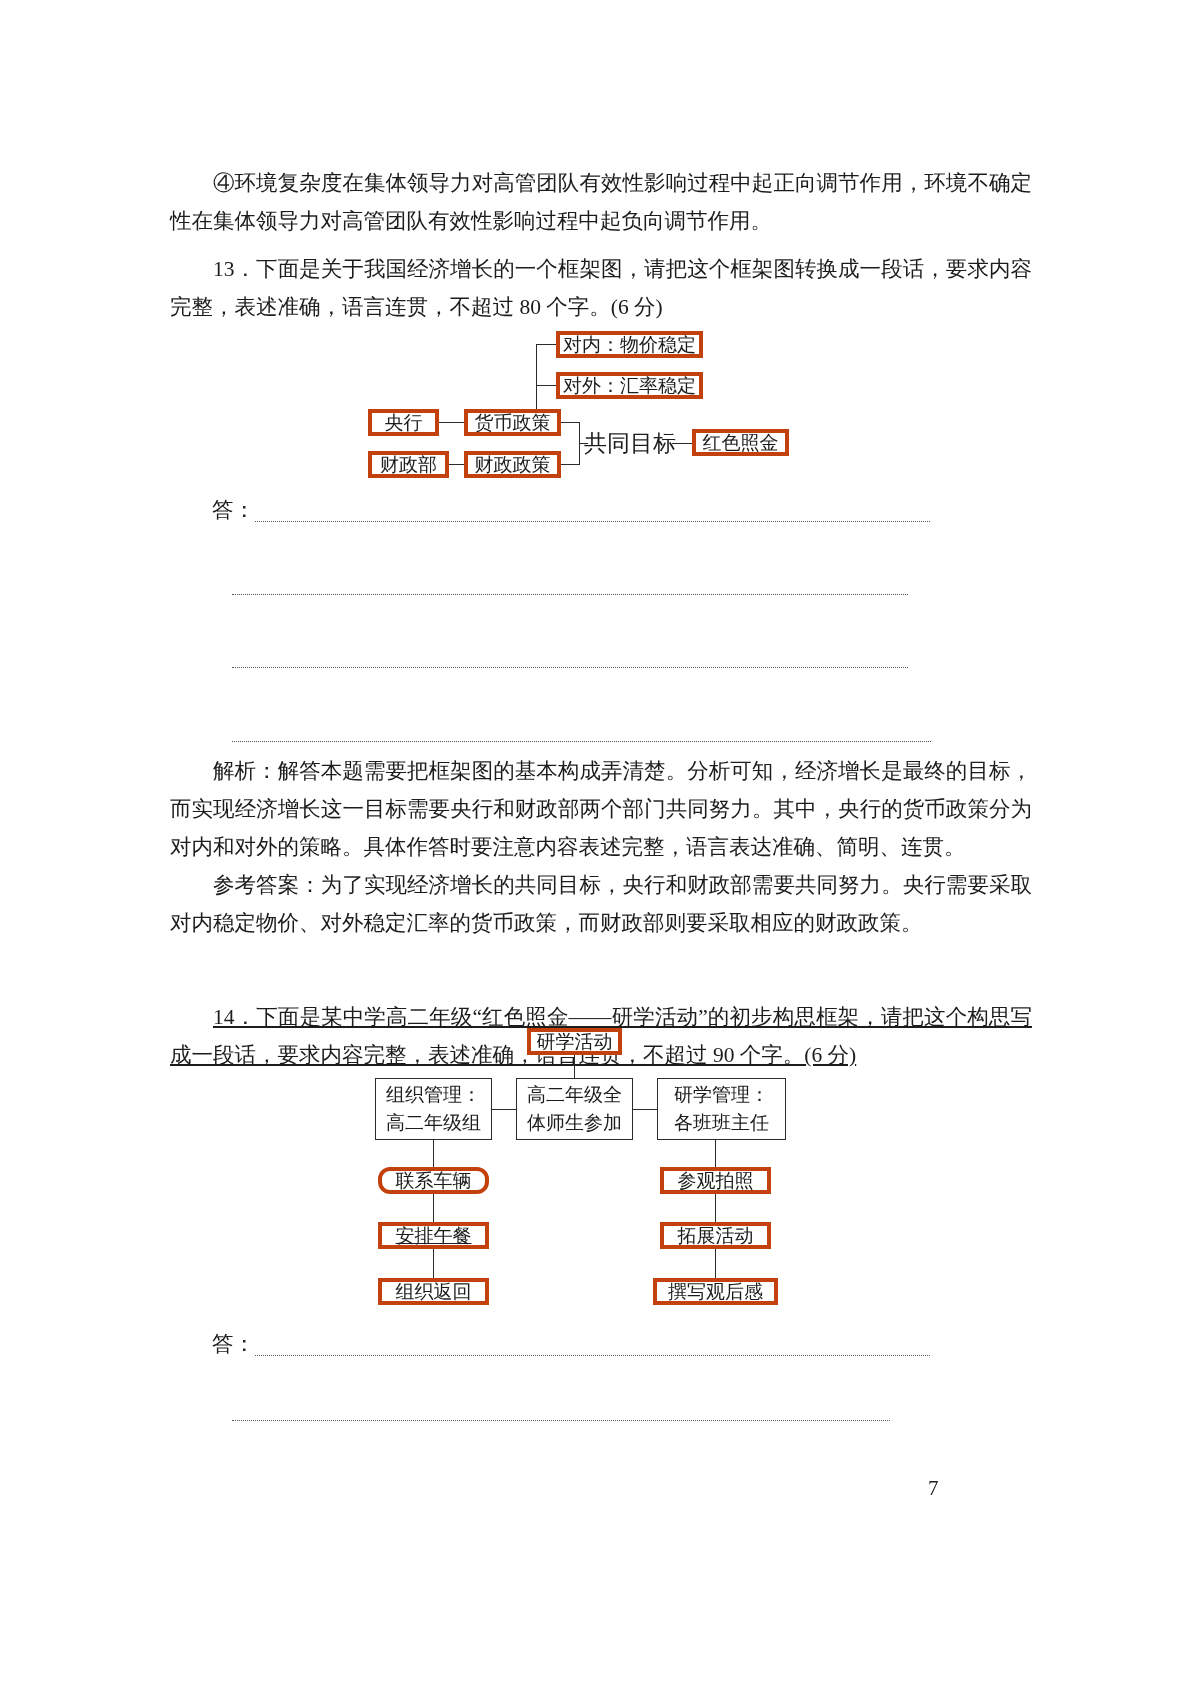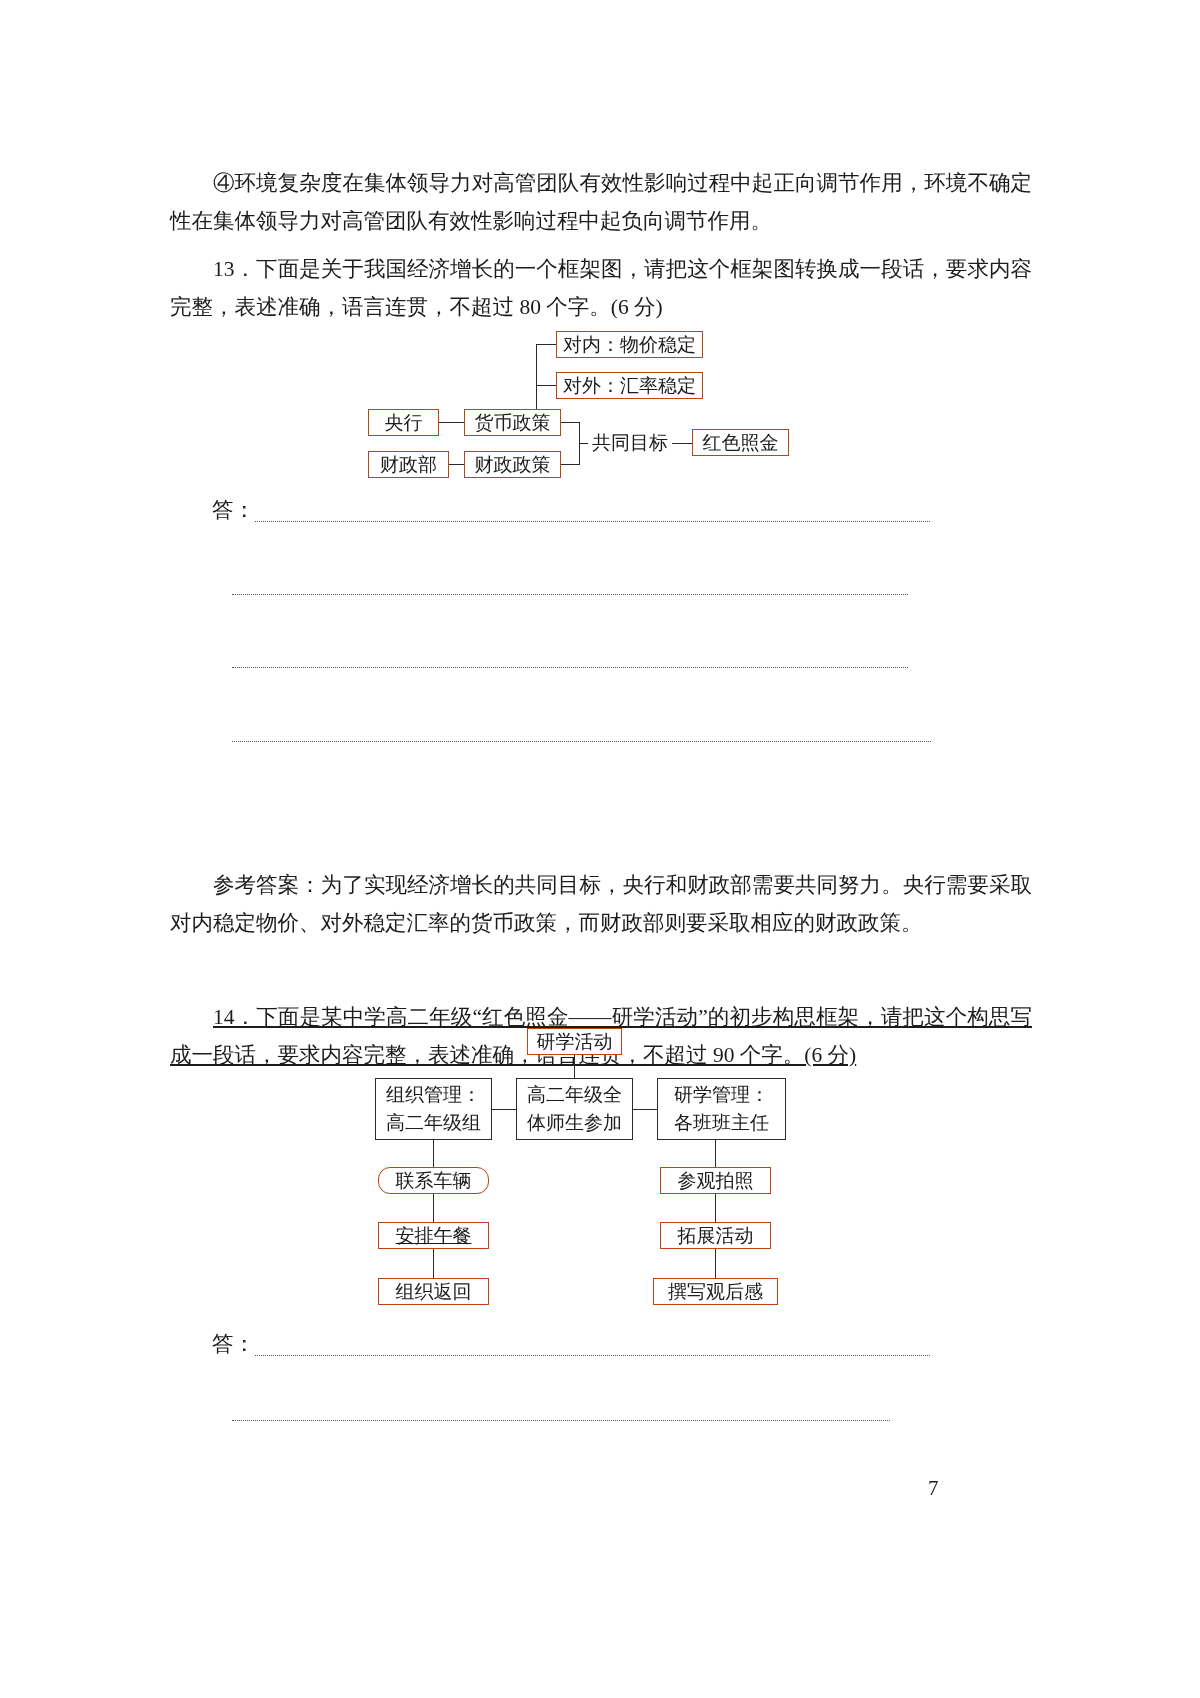--- a/index.html
+++ b/index.html
@@ -18,21 +18,21 @@
     position: absolute;
     left: 170px;
     width: 862px;
     font-size: 21.5px;
     line-height: 38px;
     text-align: justify;
     text-indent: 43px;
   }
   .box {
     position: absolute;
-    border: 1px solid #c2410c;
+    border: 4px solid #c2410c;
     background: #fff;
     display: flex;
     align-items: center;
     justify-content: center;
     font-size: 19px;
     white-space: nowrap;
   }
   .box2 {
     position: absolute;
     border: 1px solid #2b2b2b;
@@ -43,21 +43,21 @@
     justify-content: center;
     font-size: 19px;
     line-height: 28px;
     white-space: nowrap;
   }
   .plain-label {
     position: absolute;
     display: flex;
     align-items: center;
     justify-content: center;
-    font-size: 19px;
+    font-size: 23px;
     white-space: nowrap;
   }
   .hline { position: absolute; height: 1px; background: #2b2b2b; }
   .vline { position: absolute; width: 1px; background: #2b2b2b; }
   .answer-row {
     position: absolute;
     display: flex;
     font-size: 21.5px;
     line-height: 36px;
   }
@@ -110,20 +110,21 @@
   </div>
 
   <div class="answer-row" style="left:212px; top:492px; width:718px;">
     <span>答：</span>
     <span class="dotline"></span>
   </div>
   <div class="dotline-abs" style="left:232px; top:594px; width:676px;"></div>
   <div class="dotline-abs" style="left:232px; top:667px; width:676px;"></div>
   <div class="dotline-abs" style="left:232px; top:741px; width:699px;"></div>
 
+  <div class="para" style="top:752px;">解析：解答本题需要把框架图的基本构成弄清楚。分析可知，经济增长是最终的目标，而实现经济增长这一目标需要央行和财政部两个部门共同努力。其中，央行的货币政策分为对内和对外的策略。具体作答时要注意内容表述完整，语言表达准确、简明、连贯。</div>
   <div class="para" style="top:866px;">参考答案：为了实现经济增长的共同目标，央行和财政部需要共同努力。央行需要采取对内稳定物价、对外稳定汇率的货币政策，而财政部则要采取相应的财政政策。</div>
 
   <div class="para" style="top:998px;text-decoration:underline;">14．下面是某中学高二年级“红色照金——研学活动”的初步构思框架，请把这个构思写成一段话，要求内容完整，表述准确，语言连贯，不超过 90 个字。(6 分)</div>
 
   <div>
     <div class="box" style="left:527px; top:1028px; width:95px; height:27px;">研学活动</div>
 
     <div class="box2" style="left:375px; top:1078px; width:117px; height:62px;">
       <span>组织管理：</span>
       <span>高二年级组</span>

